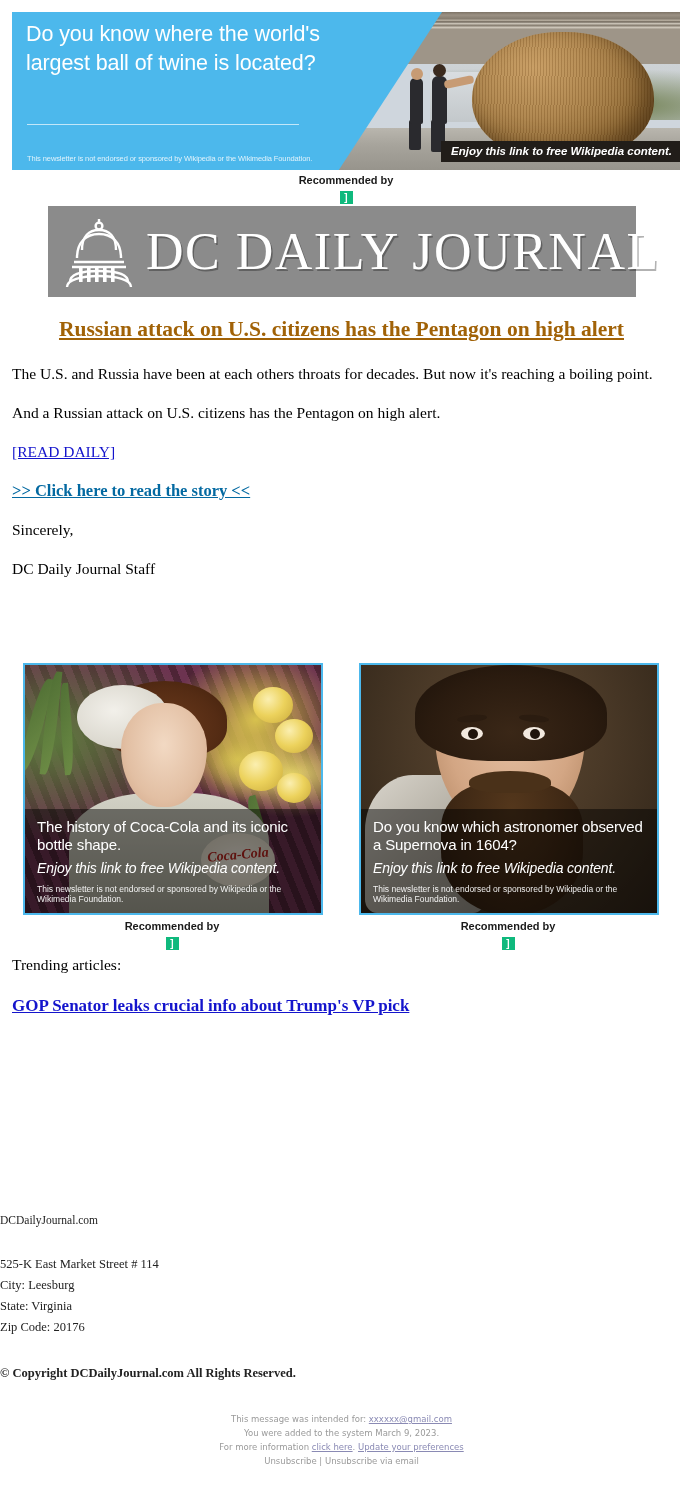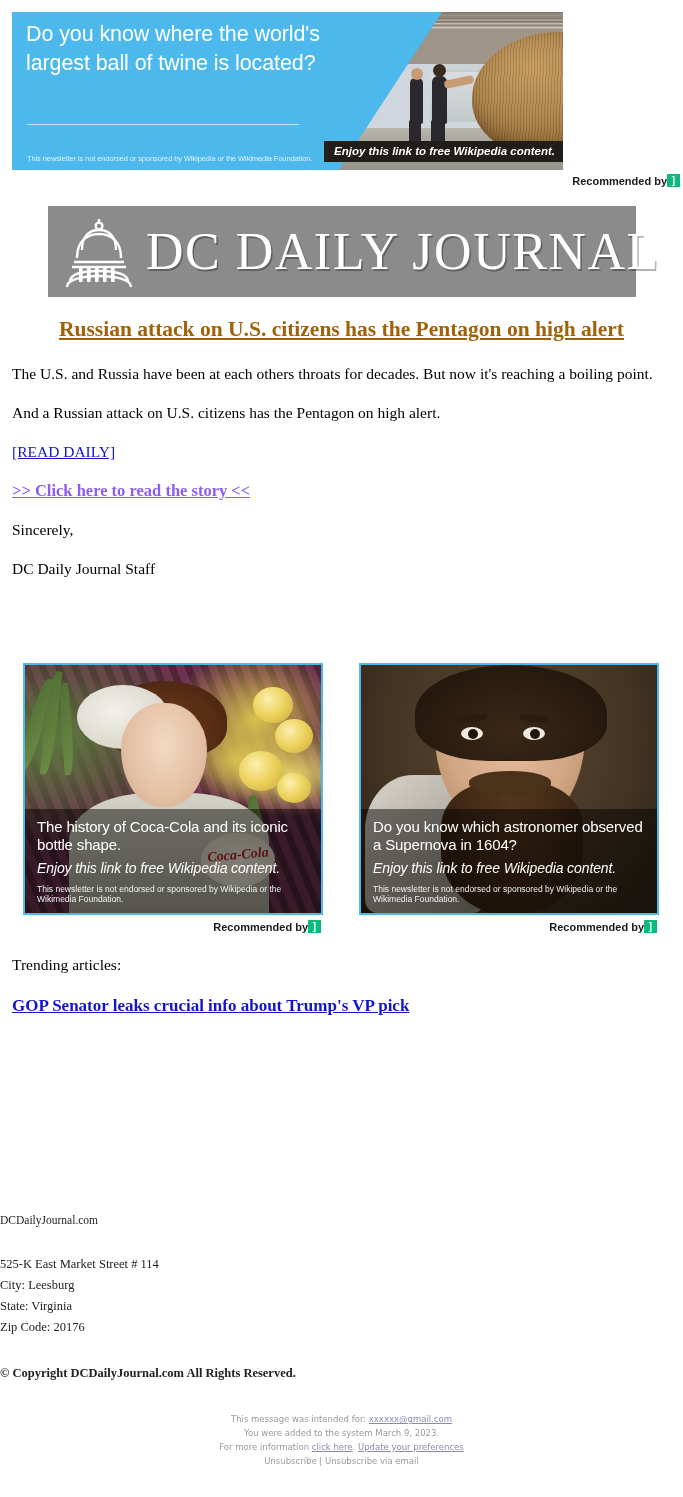--- a/index.html
+++ b/index.html
@@ -19,21 +19,21 @@
   
   .top-ad-wrap {
     position: absolute;
     left: 12px;
     top: 12px;
     width: 668px;
     height: 158px;
   }
   .top-ad {
     position: relative;
-    width: 551px;
+    width: 668px;
     height: 158px;
     overflow: hidden;
     background: #8d8475;
   }
   
   .twine-scene {
     position: absolute;
     inset: 0;
     background:
       
@@ -150,24 +150,26 @@
     font-size: 11.5px;
     line-height: 14px;
     white-space: nowrap;
   }
 
   
   .rec-row {
     display: flex;
     align-items: center;
     justify-content: flex-end;
+    gap: 5px;
     font-family: "Liberation Sans", sans-serif;
     font-weight: bold;
     font-size: 11px;
     color: #1a1a1a;
+    flex-direction: column;
   }
   .rec-top {
     position: absolute;
     left: 12px;
     top: 174px;
     width: 668px;
   }
   .ob-logo {
     display: inline-flex;
     align-items: center;
@@ -238,21 +240,21 @@
   .link-plain {
     display: inline-block;
     color: #1414cc;
     font-size: 15.5px;
     line-height: 20px;
     text-decoration: underline;
     margin: 0 0 19px 0;
   }
   .link-bold {
     display: inline-block;
-    color: #8b5cf6;
+    color: #0369a1;
     font-size: 16.5px;
     line-height: 20px;
     font-weight: bold;
     text-decoration: underline;
     margin: 0 8px 19px 0;
   }
 
   
   .cards {
     position: absolute;

